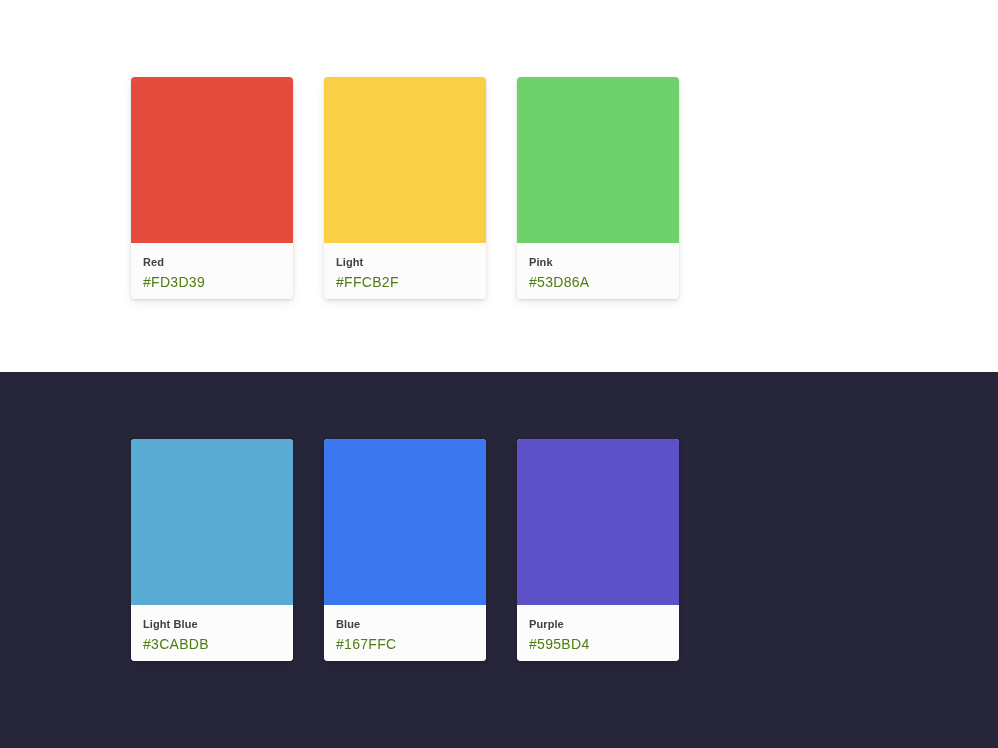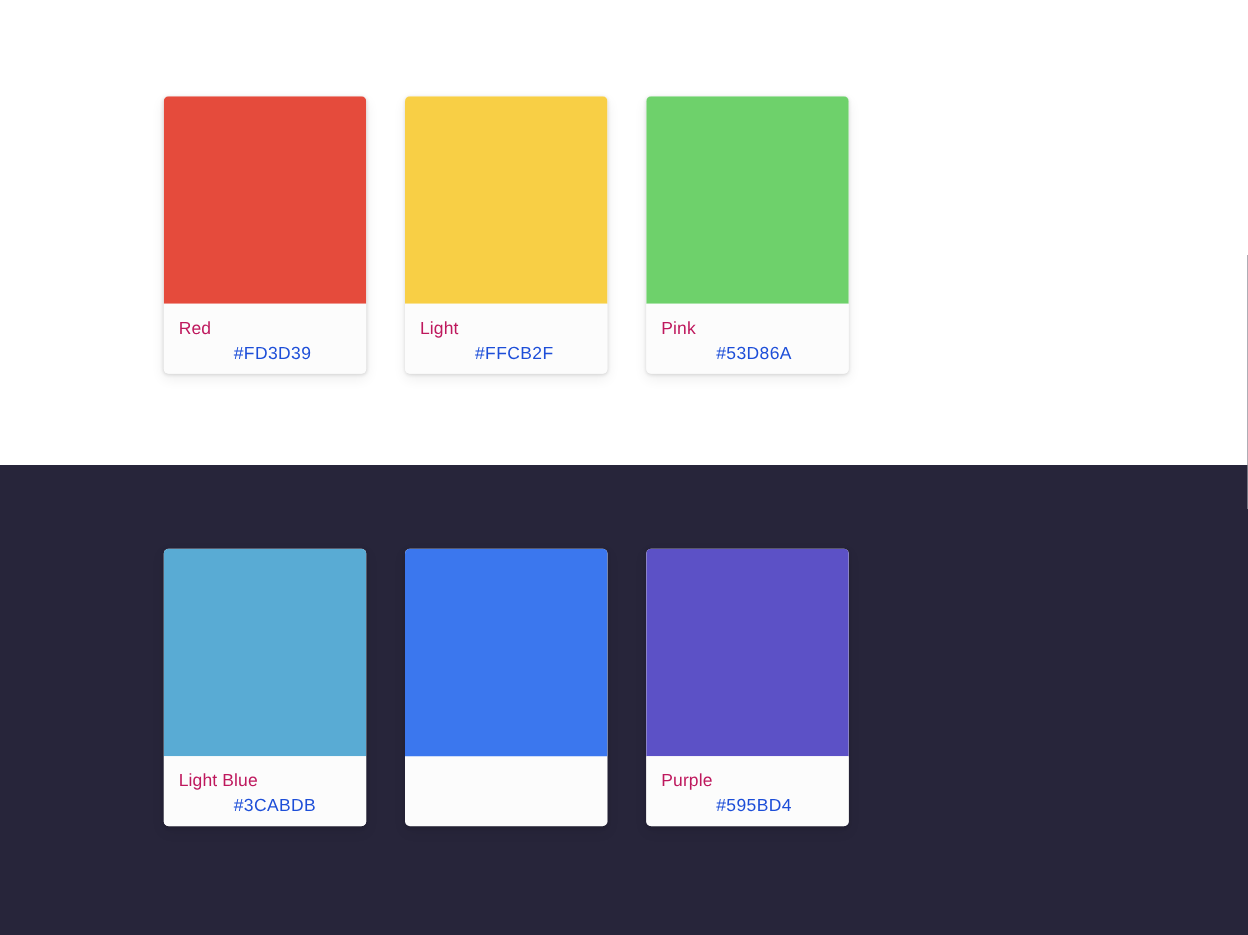--- a/index.html
+++ b/index.html
@@ -66,35 +66,34 @@
     height: 166px;
   }
 
   .swatch-meta {
     padding: 10px 12px 13px 12px;
     background: #fcfcfc;
     height: 56px;
   }
 
   .swatch-name {
-    font-size: 14px;
-    font-weight: normal;
-    color: #be185d;
+    font-size: 11px;
+    font-weight: bold;
+    color: #404040;
     letter-spacing: 0.1px;
     line-height: 18px;
     margin-bottom: 2px;
   }
 
   .swatch-hex {
     font-size: 14px;
     font-weight: normal;
-    color: #1d4ed8;
+    color: #4d7c0f;
     letter-spacing: 0.3px;
     line-height: 18px;
-    margin-left: 44px;
   }
 </style>
 </head>
 <body>
 
 <div class="palette-page">
 
   <div class="section section-light" style="background-color: rgb(255, 255, 255);">
     <div class="card-row row-light">
 
@@ -132,20 +131,24 @@
       <div class="swatch-card">
         <div class="swatch-color" style="background-color: rgb(89, 171, 212);"></div>
         <div class="swatch-meta">
           <div class="swatch-name">Light Blue</div>
           <div class="swatch-hex">#3CABDB</div>
         </div>
       </div>
 
       <div class="swatch-card">
         <div class="swatch-color" style="background-color: rgb(59, 119, 238);"></div>
+        <div class="swatch-meta">
+          <div class="swatch-name">Blue</div>
+          <div class="swatch-hex">#167FFC</div>
+        </div>
       </div>
 
       <div class="swatch-card">
         <div class="swatch-color" style="background-color: rgb(92, 81, 198);"></div>
         <div class="swatch-meta">
           <div class="swatch-name">Purple</div>
           <div class="swatch-hex">#595BD4</div>
         </div>
       </div>
 

